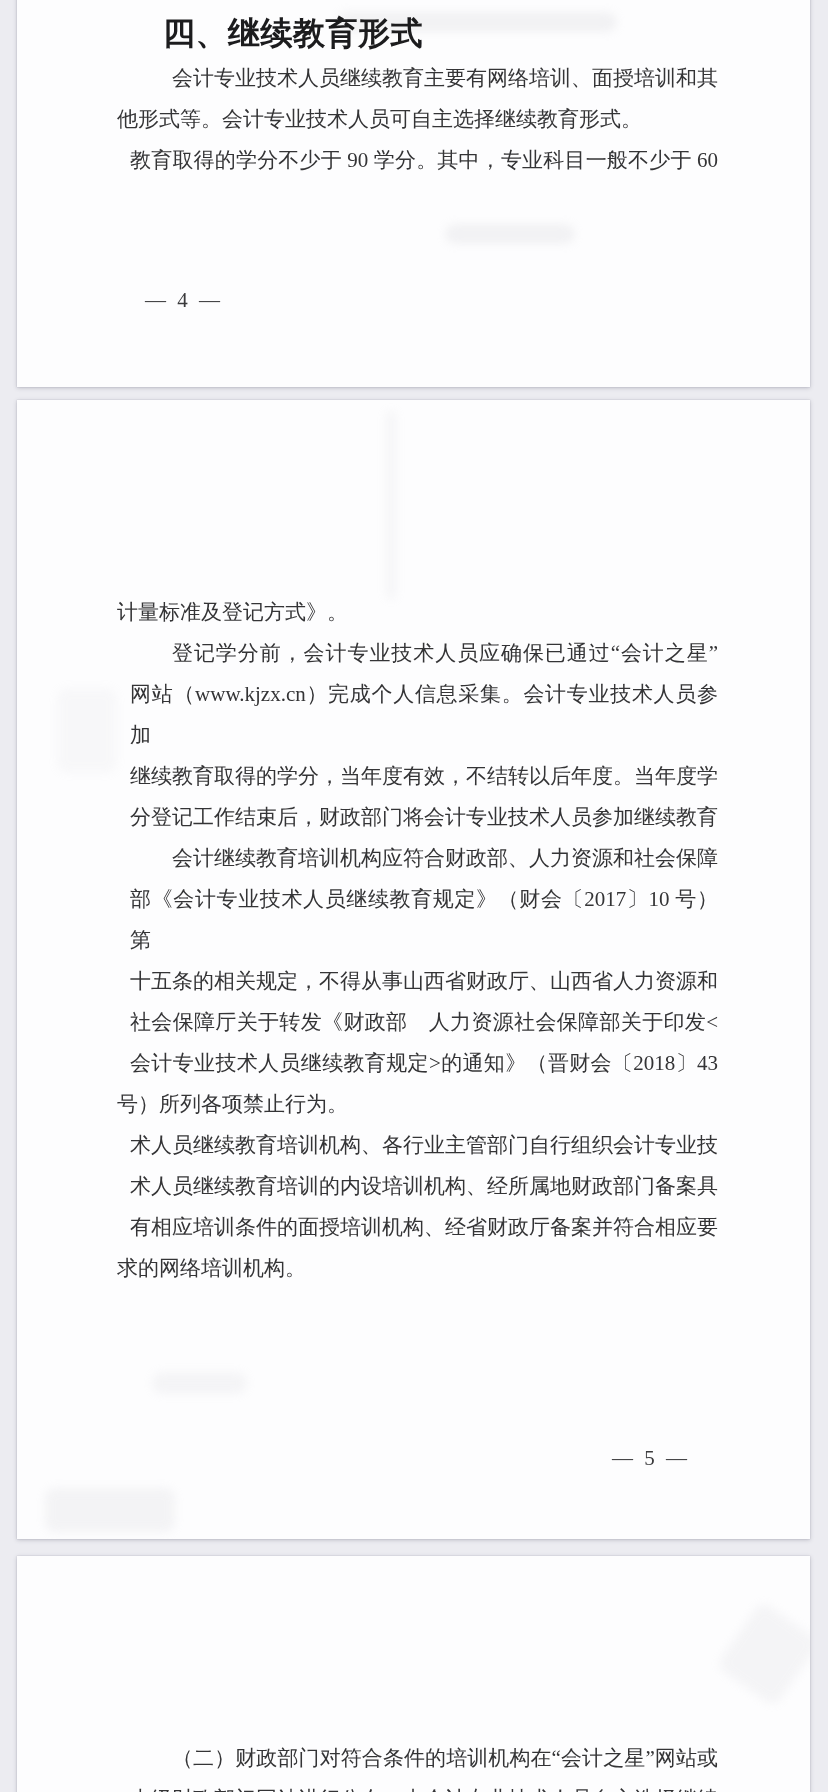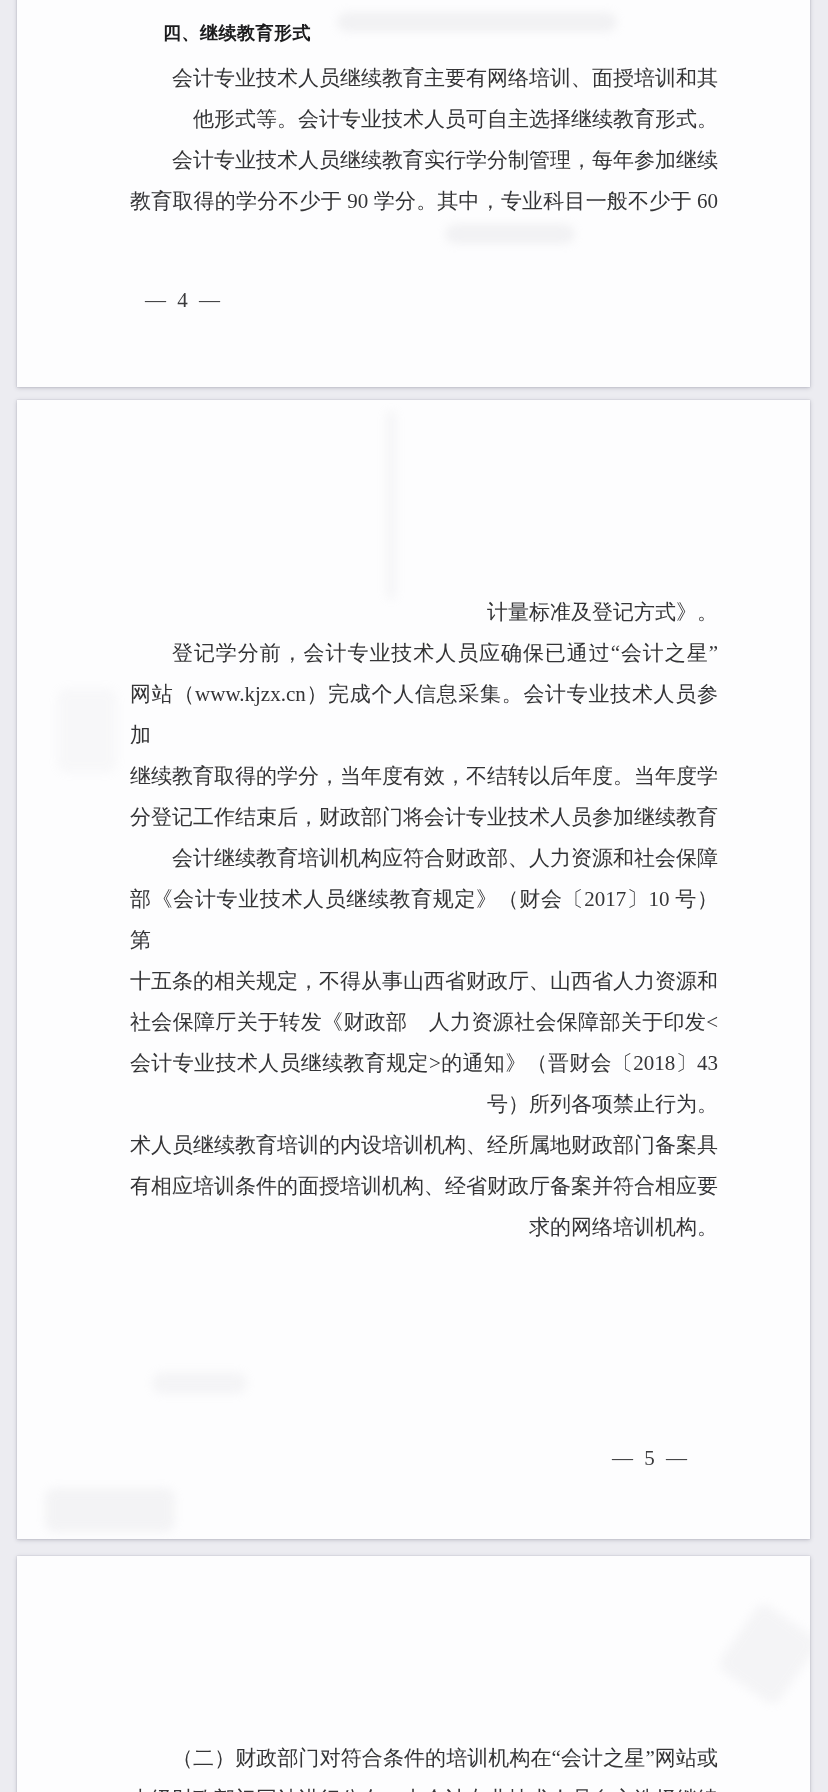--- a/index.html
+++ b/index.html
@@ -44,26 +44,26 @@
   .line { white-space: nowrap; }
   
   .line.b, .line.bi {
     white-space: normal;
     text-align: justify;
     text-align-last: justify;
     margin-left: 13px;
   }
   .line.bi { text-indent: 42px; }
   
-  .line.e { text-align: right; }
+  .line.e { text-align: left; }
   
   .line.h {
     font-family: "Liberation Sans", "DejaVu Sans", sans-serif;
     font-weight: 700;
-    font-size: 18px;
+    font-size: 32px;
     line-height: 50px;
     color: #1c1c1e;
     text-indent: 46px;
     letter-spacing: 0.5px;
   }
   .page-number {
     position: absolute;
     font-size: 21px;
     color: #3a3a3c;
     letter-spacing: 3px;
@@ -94,21 +94,20 @@
 
 <div class="viewer">
 
   <div class="page page-4">
     <div class="ghost g-a"></div>
     <div class="ghost g-b"></div>
     <div class="text-block">
       <div class="line h">四、继续教育形式</div>
       <div class="line bi">会计专业技术人员继续教育主要有网络培训、面授培训和其</div>
       <div class="line e">他形式等。会计专业技术人员可自主选择继续教育形式。</div>
-      <div class="line bi">会计专业技术人员继续教育实行学分制管理，每年参加继续</div>
       <div class="line b">教育取得的学分不少于 90 学分。其中，专业科目一般不少于 60</div>
     </div>
     <div class="page-number">— 4 —</div>
   </div>
 
   <div class="page page-5">
     <div class="ghost g-c"></div>
     <div class="ghost g-d"></div>
     <div class="ghost g-e"></div>
     <div class="ghost g-f"></div>
@@ -117,20 +116,21 @@
       <div class="line bi">登记学分前，会计专业技术人员应确保已通过“会计之星”</div>
       <div class="line b">网站（www.kjzx.cn）完成个人信息采集。会计专业技术人员参加</div>
       <div class="line b">继续教育取得的学分，当年度有效，不结转以后年度。当年度学</div>
       <div class="line b">分登记工作结束后，财政部门将会计专业技术人员参加继续教育</div>
       <div class="line bi">会计继续教育培训机构应符合财政部、人力资源和社会保障</div>
       <div class="line b">部《会计专业技术人员继续教育规定》（财会〔2017〕10 号）第</div>
       <div class="line b">十五条的相关规定，不得从事山西省财政厅、山西省人力资源和</div>
       <div class="line b">社会保障厅关于转发《财政部　人力资源社会保障部关于印发&lt;</div>
       <div class="line b">会计专业技术人员继续教育规定&gt;的通知》（晋财会〔2018〕43</div>
       <div class="line e">号）所列各项禁止行为。</div>
+      <div class="line b">术人员继续教育培训机构、各行业主管部门自行组织会计专业技</div>
       <div class="line b">术人员继续教育培训的内设培训机构、经所属地财政部门备案具</div>
       <div class="line b">有相应培训条件的面授培训机构、经省财政厅备案并符合相应要</div>
       <div class="line e">求的网络培训机构。</div>
     </div>
     <div class="page-number">— 5 —</div>
   </div>
 
   <div class="page page-6">
     <div class="ghost g-g"></div>
     <div class="text-block">

